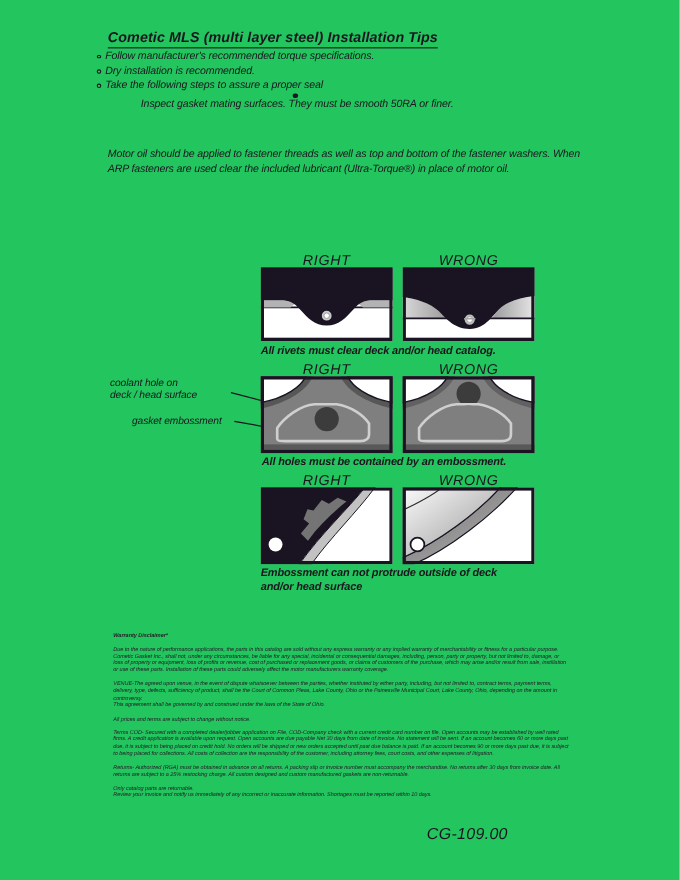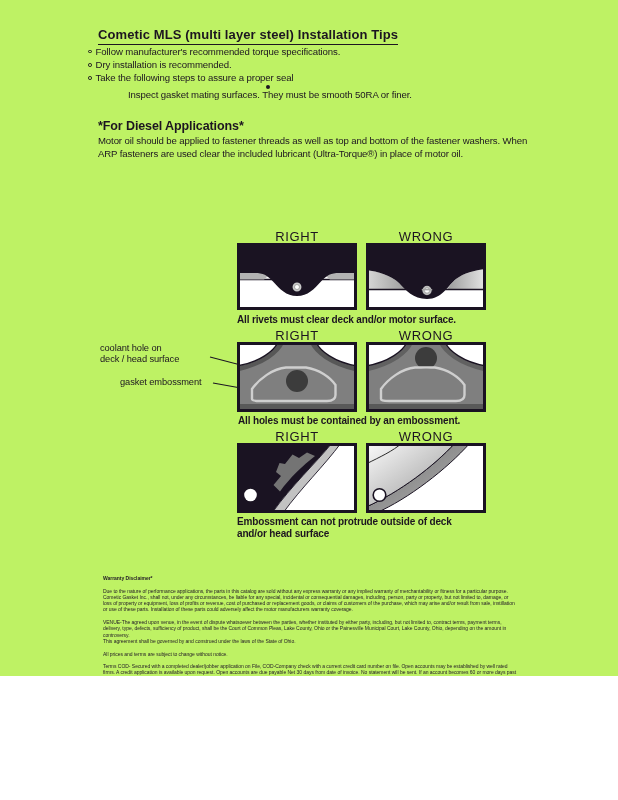--- a/index.html
+++ b/index.html
@@ -1,19 +1,19 @@
 <!DOCTYPE html>
 <html><head>
 <meta charset="utf-8">
 <style>
   * { margin:0; padding:0; box-sizing:border-box; }
   html,body { background:#ffffff; }
   .page {
-    position:relative; width:618px; height:676px; background:#bef264;
-    font-family:"Liberation Sans", sans-serif; color:#1c1520; overflow:hidden;
+    position:relative; width:618px; height:800px; background:#22c55e;
+    font-family:"Liberation Sans", sans-serif; color:#1c1520; overflow:hidden;font-style:italic;
   }
   .abs { position:absolute; }
   .title {
     font-size:13px; font-weight:bold; letter-spacing:0.1px;
     border-bottom:1.8px solid #1c1520; padding-bottom:1.5px; display:inline-block;
   }
   .bullets { font-size:9.6px; letter-spacing:-0.1px; }
   .b-line { display:flex; align-items:center; height:13.2px; }
   .b-sub { margin-left:40px;flex-direction:column; }
   .o-dot { width:3.6px; height:3.6px; border:1px solid #1c1520; border-radius:50%; margin-right:4px; flex:0 0 auto; }
@@ -50,21 +50,20 @@
     <div class="b-line">
       <span class="o-dot"></span>
       <span>Take the following steps to assure a proper seal</span>
     </div>
     <div class="b-line b-sub">
       <span class="f-dot"></span>
       <span>Inspect gasket mating surfaces.  They must be smooth 50RA or finer.</span>
     </div>
   </div>
 
-  <div class="abs h2" style="left:98px; top:119px;">*For Diesel Applications*</div>
   <div class="abs para" style="left:98px; top:134px;">Motor oil should be applied to fastener threads as well as top and bottom of the fastener washers. When ARP fasteners are used clear the included lubricant (Ultra-Torque®) in place of motor oil.</div>
 
   <div class="abs dw-label" style="left:237px; top:229px;">RIGHT</div>
   <div class="abs dw-label" style="left:366px; top:229px;">WRONG</div>
 
   <div class="abs panel" style="left:237px; top:243px;">
     <svg width="120" height="67" viewBox="0 0 120 67">
       <rect x="0" y="0" width="120" height="67" fill="#ffffff"></rect>
       <line x1="0" y1="36.5" x2="120" y2="36.5" stroke="#1a1322" stroke-width="1.6"></line>
       <path d="M0,30 H36 C31,33 29,35 27,36.5 H0 Z" fill="#b3b3b3"></path>
@@ -93,21 +92,21 @@
       <path d="M120,26 C108,27.5 98,30 90,36 C86,39.5 83,43.5 81,46.5 H120 Z" fill="url(#gwR)"></path>
       <line x1="0" y1="46.5" x2="120" y2="46.5" stroke="#1a1322" stroke-width="1.6"></line>
       <path d="M0,0 H120 V26 C108,27.5 98,30 90,36 C82,42.5 76,56 61,56 C47,56 40,47 33,40 C25,32.5 12,28.5 0,27 Z" fill="#1a1322"></path>
       <circle cx="61" cy="47.5" r="5.4" fill="#bdbdbd" stroke="#1a1322" stroke-width="1.5"></circle>
       <circle cx="61" cy="47.5" r="2.6" fill="#ffffff" stroke="#999999" stroke-width="0.7"></circle>
       <line x1="55.8" y1="46.7" x2="66.2" y2="46.7" stroke="#a5a5a5" stroke-width="1.4"></line>
       <rect x="1.5" y="1.5" width="117" height="64" fill="none" stroke="#1a1322" stroke-width="3"></rect>
     </svg>
   </div>
 
-  <div class="abs caption" style="left:237px; top:314px;">All rivets must clear deck and/or motor surface.</div>
+  <div class="abs caption" style="left:237px; top:314px;">All rivets must clear deck and/or head catalog.</div>
 
   <div class="abs dw-label" style="left:237px; top:328px;">RIGHT</div>
   <div class="abs dw-label" style="left:366px; top:328px;">WRONG</div>
 
   <div class="abs ann" style="left:100px; top:343px; width:110px; text-align:left;">
     <div>coolant hole on</div>
     <div>deck / head surface</div>
   </div>
   <div class="abs ann" style="left:120px; top:377px;">gasket embossment</div>
 

